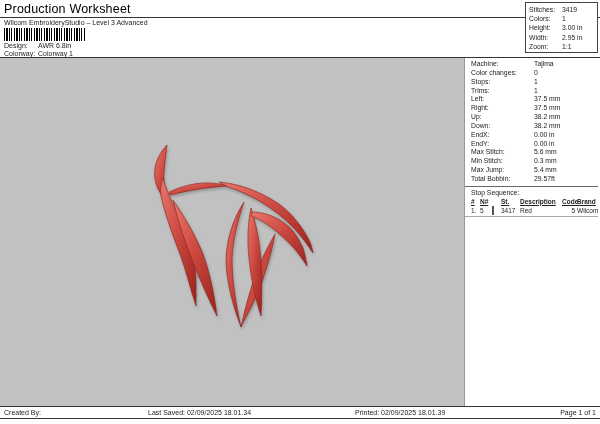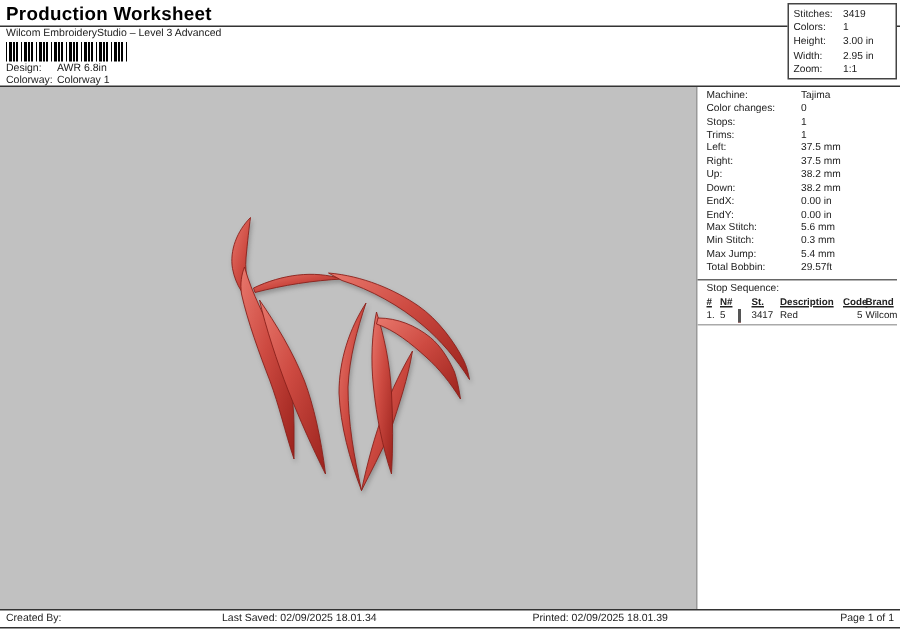--- a/index.html
+++ b/index.html
@@ -2,21 +2,21 @@
 <html><head>
 <meta charset="utf-8">
 <style>
   html,body{margin:0;padding:0;}
   body{
     width:600px;height:424px;position:relative;background:#ffffff;
     font-family:"Liberation Sans", sans-serif;color:#1a1a1a;overflow:hidden;
   }
   
   .header{position:absolute;left:0;top:0;width:600px;height:58px;background:#fff;}
-  .title{position:absolute;left:4px;top:2px;font-size:12.5px;font-weight:bold;color:#000;letter-spacing:.2px;}
+  .title{position:absolute;left:4px;top:2px;font-size:12.5px;font-weight:normal;color:#000;letter-spacing:.2px;}
   .title-rule{position:absolute;left:0;top:17px;width:600px;border-top:1px solid #333;}
   .subtitle{position:absolute;left:4px;top:19px;font-size:7px;color:#222;}
   .barcode{position:absolute;left:4px;top:28px;width:82px;height:13px;
     background:repeating-linear-gradient(90deg,#000 0 1px,#fff 1px 2px,#000 2px 4px,#fff 4px 5px,#000 5px 6px,#fff 6px 7px,#000 7px 8px,#fff 8px 10px);}
   .meta-row{position:absolute;left:4px;font-size:7px;color:#222;}
   .meta-row .lab{display:inline-block;width:34px;}
   .design-row{top:42px;}
   .colorway-row{top:50px;}
   .stats-box{position:absolute;left:525px;top:2px;width:73px;height:51px;background:#fff;border:1px solid #444;
     box-sizing:border-box;padding:2px 0 0 3px;}

